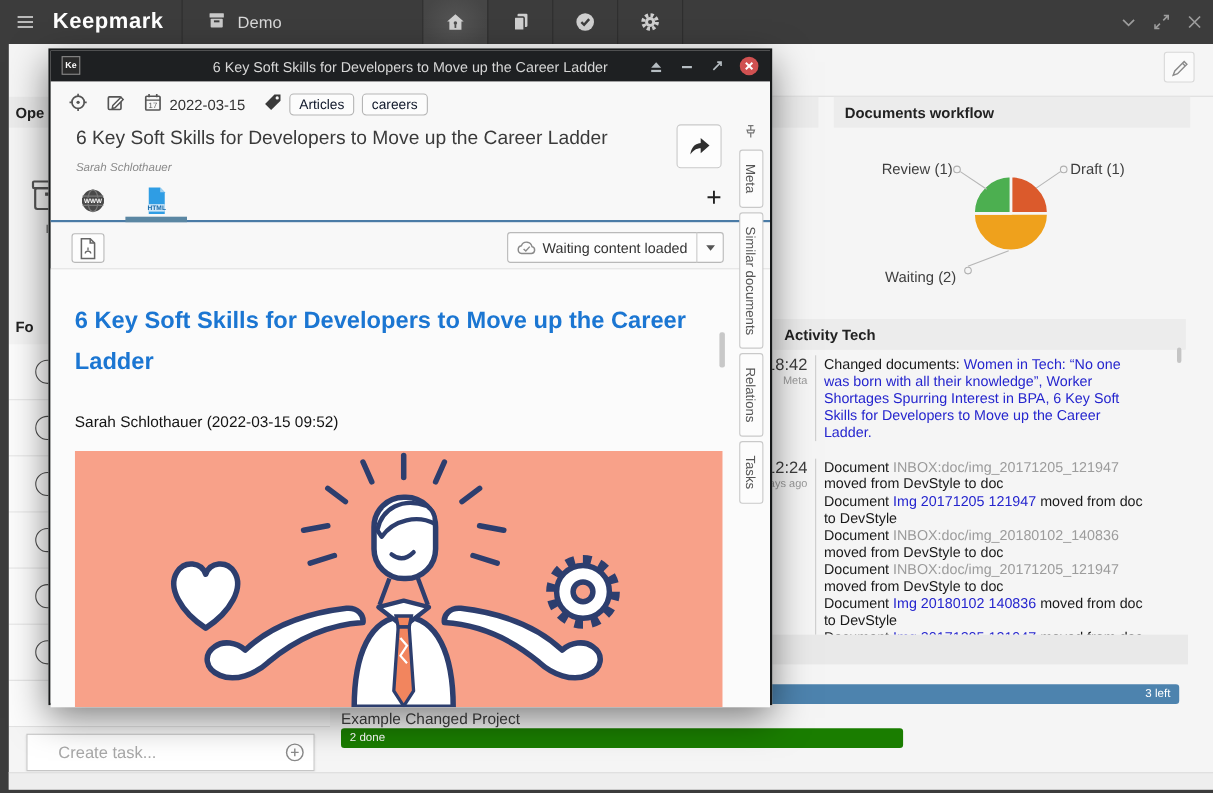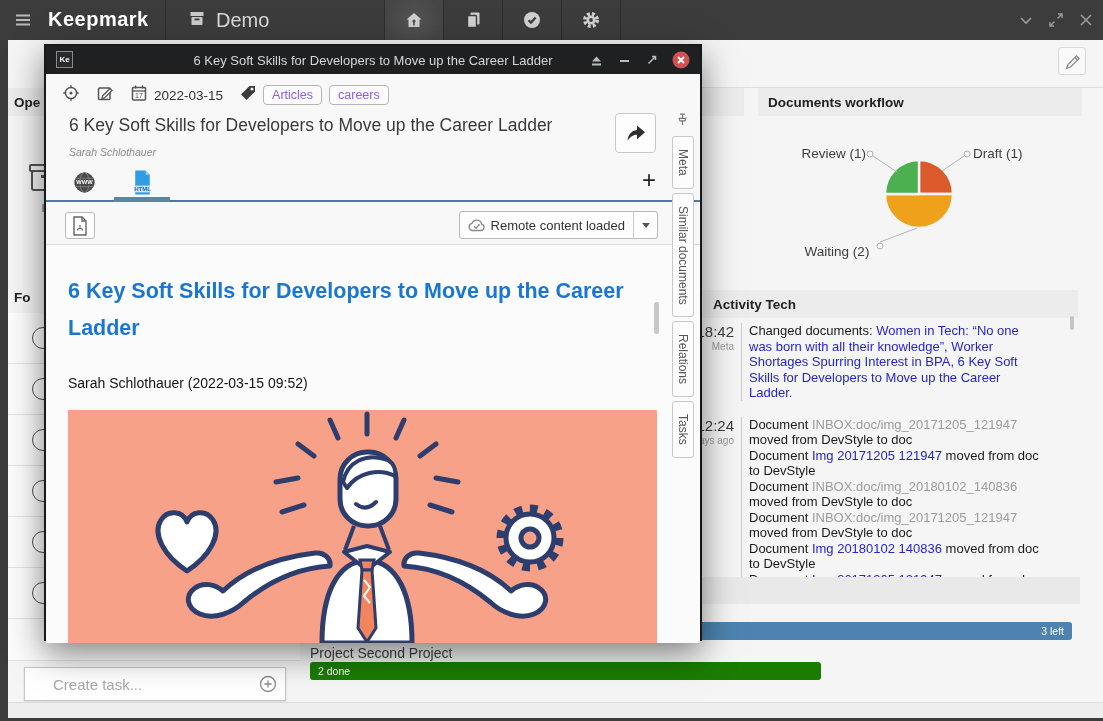--- a/index.html
+++ b/index.html
@@ -6,21 +6,21 @@
   body { font-family:"Liberation Sans", sans-serif; background:#2a2a2a; }
   #screen { position:relative; width:1103px; height:721px; overflow:hidden; background:#f5f5f5;
             font-family:"Liberation Sans", sans-serif; }
 
   
   .topbar { position:absolute; left:0; top:0; width:1103px; height:40px; background:#3c3c3c; z-index:10; }
   .tb-burger { position:absolute; left:14px; top:11px; width:18px; height:18px; cursor:pointer; }
   .tb-logo { position:absolute; left:48px; top:8px; font-size:20px; font-weight:bold; color:#fff; letter-spacing:.5px; }
   .tb-tab { position:absolute; left:165px; top:0; width:220px; height:40px; border-left:1px solid #2e2e2e;
             border-right:1px solid #2e2e2e; display:flex; align-items:center; gap:10px; padding-left:22px; }
-  .tb-tab-label { color:#d8d8d8; font-size:20px; }
+  .tb-tab-label { color:#d8d8d8; font-size:15px; }
   .tb-iconbtns { position:absolute; left:385px; top:0; height:40px; display:flex; }
   .tb-iconbtn { width:59px; height:40px; display:flex; align-items:center; justify-content:center;
                 border-right:1px solid #2e2e2e; cursor:pointer; }
   .tb-iconbtn.active { background:radial-gradient(circle at 50% 50%, #545454 0%, #464646 80%); }
   .tb-right { position:absolute; right:6px; top:0; height:40px; display:flex; align-items:center; gap:8px; }
   .tb-right span { width:22px; height:22px; display:inline-flex; align-items:center; justify-content:center; cursor:pointer; }
 
   
   .edge-left { position:absolute; left:0; top:40px; width:8px; bottom:0; background:#3c3c3c; z-index:6; }
   .edge-bottom { position:absolute; left:0; bottom:0; width:1103px; height:3px; background:#3c3c3c; z-index:60; }
@@ -87,21 +87,21 @@
                 display:flex; align-items:center; justify-content:center; }
   .m-badge { position:absolute; left:10px; top:5px; width:17px; height:17px; background:#2a2a2a; border:1px solid #8a8a8a;
              color:#fff; font-size:8px; font-weight:bold; display:flex; align-items:center; justify-content:center; }
   .m-title { color:#d6d6d6; font-size:13px; }
   .m-winbtns { position:absolute; right:10px; top:5px; display:flex; gap:13px; align-items:center; }
   .m-winbtns span { display:inline-flex; cursor:pointer; }
 
   .m-meta { position:absolute; left:16px; top:36px; height:26px; display:flex; align-items:center; gap:16px; }
   .m-meta .date { font-size:13.5px; color:#333; margin-left:-10px; }
   .chips { display:flex; gap:7px; margin-left:-10px; }
-  .chip { border:1px solid #b5b5b5; border-radius:4px; padding:2px 8px; font-size:12.5px; color:#8b5cf6; background:#fcfcfc; cursor:pointer; }
+  .chip { border:1px solid #b5b5b5; border-radius:4px; padding:2px 8px; font-size:12.5px; color:#0f172a; background:#fcfcfc; cursor:pointer; }
 
   .m-doc-title { position:absolute; left:23px; top:69px; font-size:17.5px; color:#3a3a3a; white-space:nowrap; }
   .m-author { position:absolute; left:23px; top:100px; font-size:10.5px; font-style:italic; color:#8a8a8a; }
   .m-share { position:absolute; right:44px; top:67px; width:41px; height:40px; background:#fdfdfd; border:1px solid #c9c9c9;
              border-radius:4px; display:flex; align-items:center; justify-content:center; cursor:pointer; }
 
   .m-tabs { position:absolute; left:16px; top:117px; height:39px; display:flex; gap:8px; }
   .m-tab { width:44px; height:39px; display:flex; align-items:center; justify-content:center; cursor:pointer; }
   .m-tab.html { width:56px; }
   .m-tabline { position:absolute; left:0; top:154px; width:100%; height:2px; background:#4a7ba6; }
@@ -257,21 +257,21 @@
       </div>
     </div>
   <div class="feed-thumb"></div>
 
   <div class="section-bar"></div>
   <div class="bar" id="bar1">
       <div class="bar-seg bar-blue">
         <span class="bar-label-right">3 left</span>
       </div>
     </div>
-  <div class="proj-name">Project Second Project</div>
+  <div class="proj-name">Example Changed Project</div>
   <div class="bar" id="bar2">
       <div class="bar-seg bar-green" style="width: 66.6667%;">
         <span class="bar-label-left">2 done</span>
       </div>
     </div>
 
   <div class="left-col">
     <div class="lc-open-header">
       <span>Ope</span>
     </div>
@@ -414,21 +414,21 @@
             <path d="M7.5 15.5 C7.5 12.5 12.5 12.5 12.5 15.5 M10 12.5 V10" stroke="#666" fill="none" stroke-width="1.2"></path>
           </svg>
       </div>
       <div class="remote-ctl">
         <span class="rc-cloud">
           <svg width="20" height="17" viewBox="0 0 20 17">
               <path d="M5.2 13.5 H14 a3.2 3.2 0 0 0 .6 -6.3 A5 5 0 0 0 5 6.4 A3.6 3.6 0 0 0 5.2 13.5 Z" fill="none" stroke="#8a8a8a" stroke-width="1.3"></path>
               <path d="M7 9.3 L9 11.2 L12.6 7.2" stroke="#8a8a8a" stroke-width="1.3" fill="none"></path>
             </svg>
         </span>
-        <span class="rc-label">Remote content loaded</span>
+        <span class="rc-label">Waiting content loaded</span>
         <span class="rc-caret">
           <svg width="12" height="10" viewBox="0 0 12 10">
               <path d="M2 3 L6 8 L10 3 Z" fill="#555"></path>
             </svg>
         </span>
       </div>
     </div>
 
     <div class="m-content">
       <div class="m-h1">6 Key Soft Skills for Developers to Move up the Career Ladder</div>

